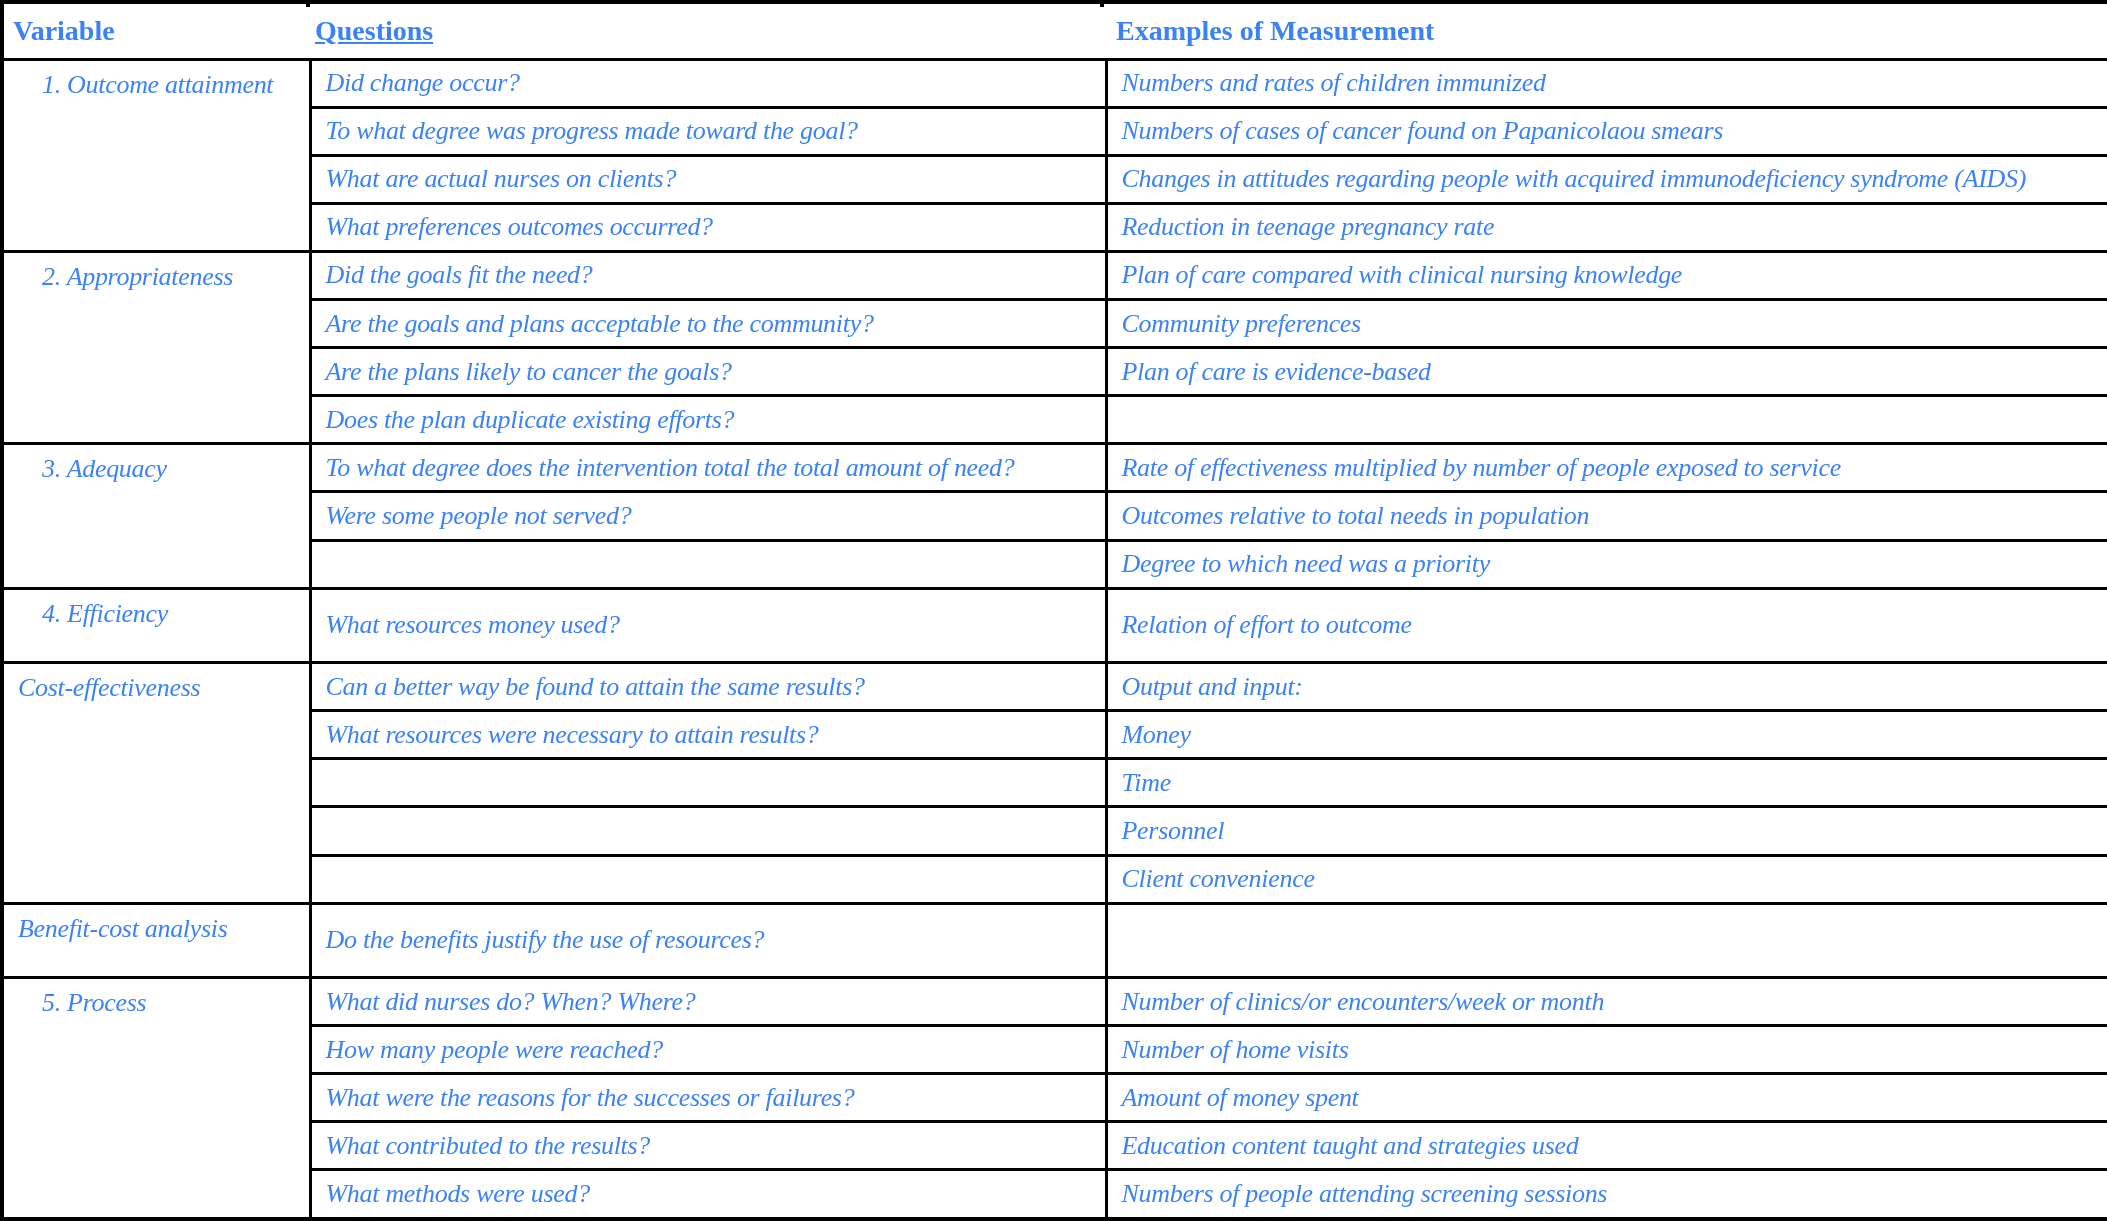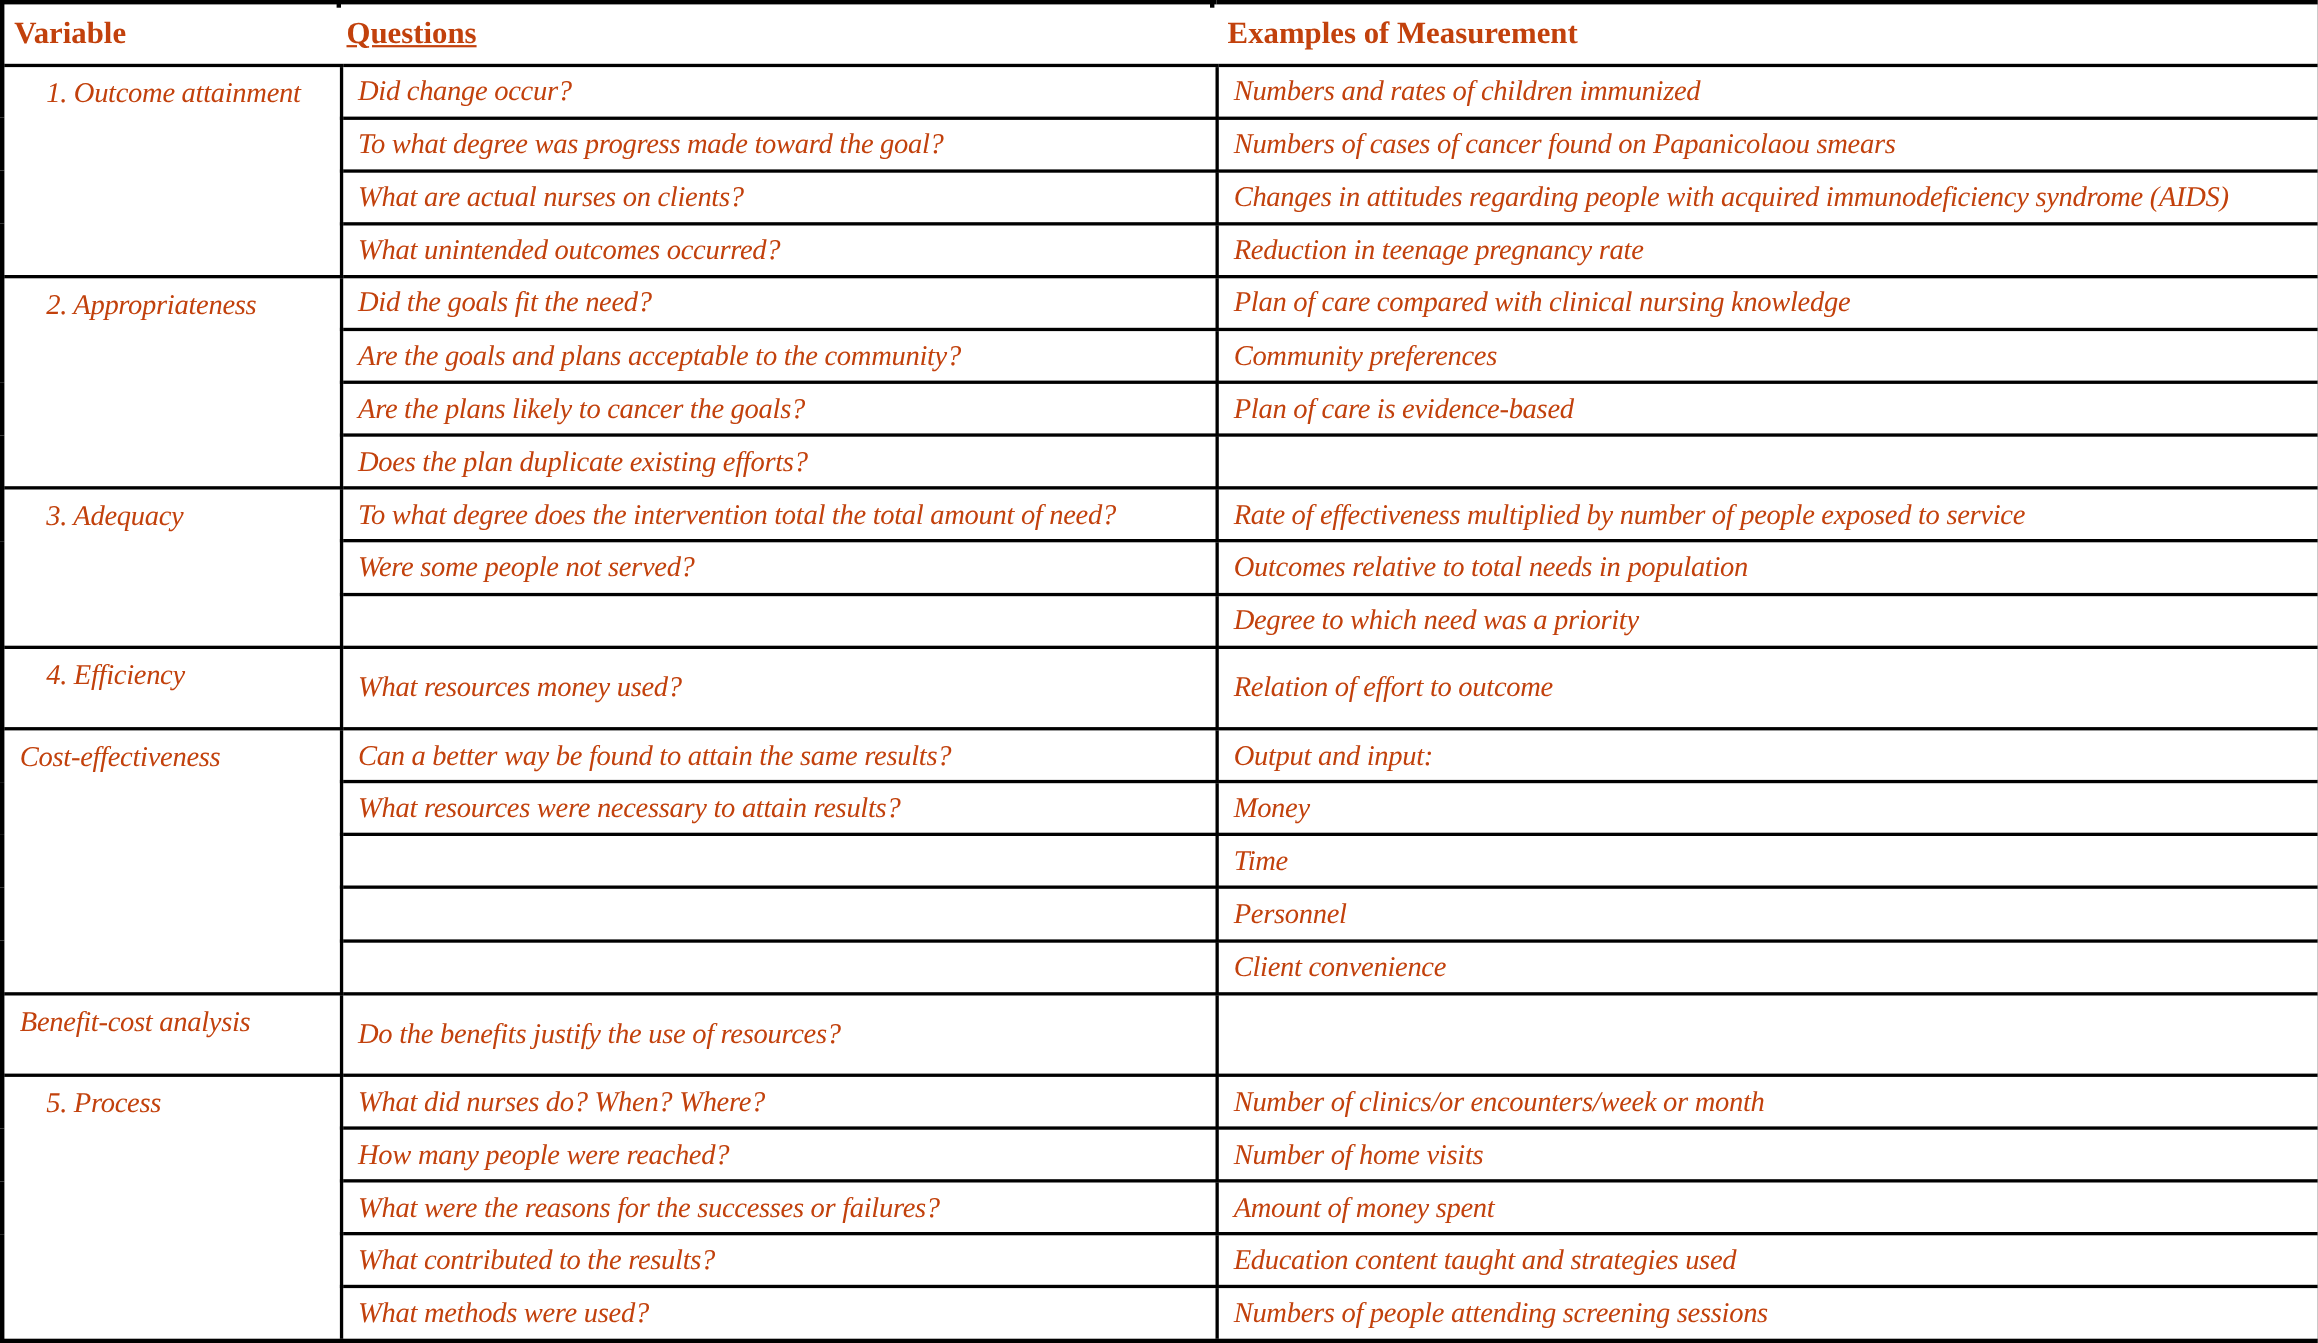--- a/index.html
+++ b/index.html
@@ -9,21 +9,21 @@
     width: 2107px;
     height: 1221px;
     overflow: hidden;
   }
   .page {
     position: relative;
     width: 1918px;
     height: 1221px;
     background: #ffffff;
     font-family: "Liberation Serif", "DejaVu Serif", serif;
-    color: #c2410c;
+    color: #3b82f6;
   }
   table.eval-table {
     position: absolute;
     left: 0;
     top: 0;
     width: 2107px;
     height: 1221px;
     border-collapse: collapse;
     table-layout: fixed;
     border: 4px solid #000000;
@@ -107,21 +107,21 @@
         </tr>
         <tr>
           <td class="q-cell">To what degree was progress made toward the goal?</td>
           <td class="e-cell">Numbers of cases of cancer found on Papanicolaou smears</td>
         </tr>
         <tr>
           <td class="q-cell">What are actual nurses on clients?</td>
           <td class="e-cell">Changes in attitudes regarding people with acquired immunodeficiency syndrome (AIDS)</td>
         </tr>
         <tr>
-          <td class="q-cell">What unintended outcomes occurred?</td>
+          <td class="q-cell">What preferences outcomes occurred?</td>
           <td class="e-cell">Reduction in teenage pregnancy rate</td>
         </tr>
         <tr>
           <td class="var-cell" rowspan="4">
             <span class="var-label indented">2. Appropriateness</span>
           </td>
           <td class="q-cell">Did the goals fit the need?</td>
           <td class="e-cell">Plan of care compared with clinical nursing knowledge</td>
         </tr>
         <tr>

